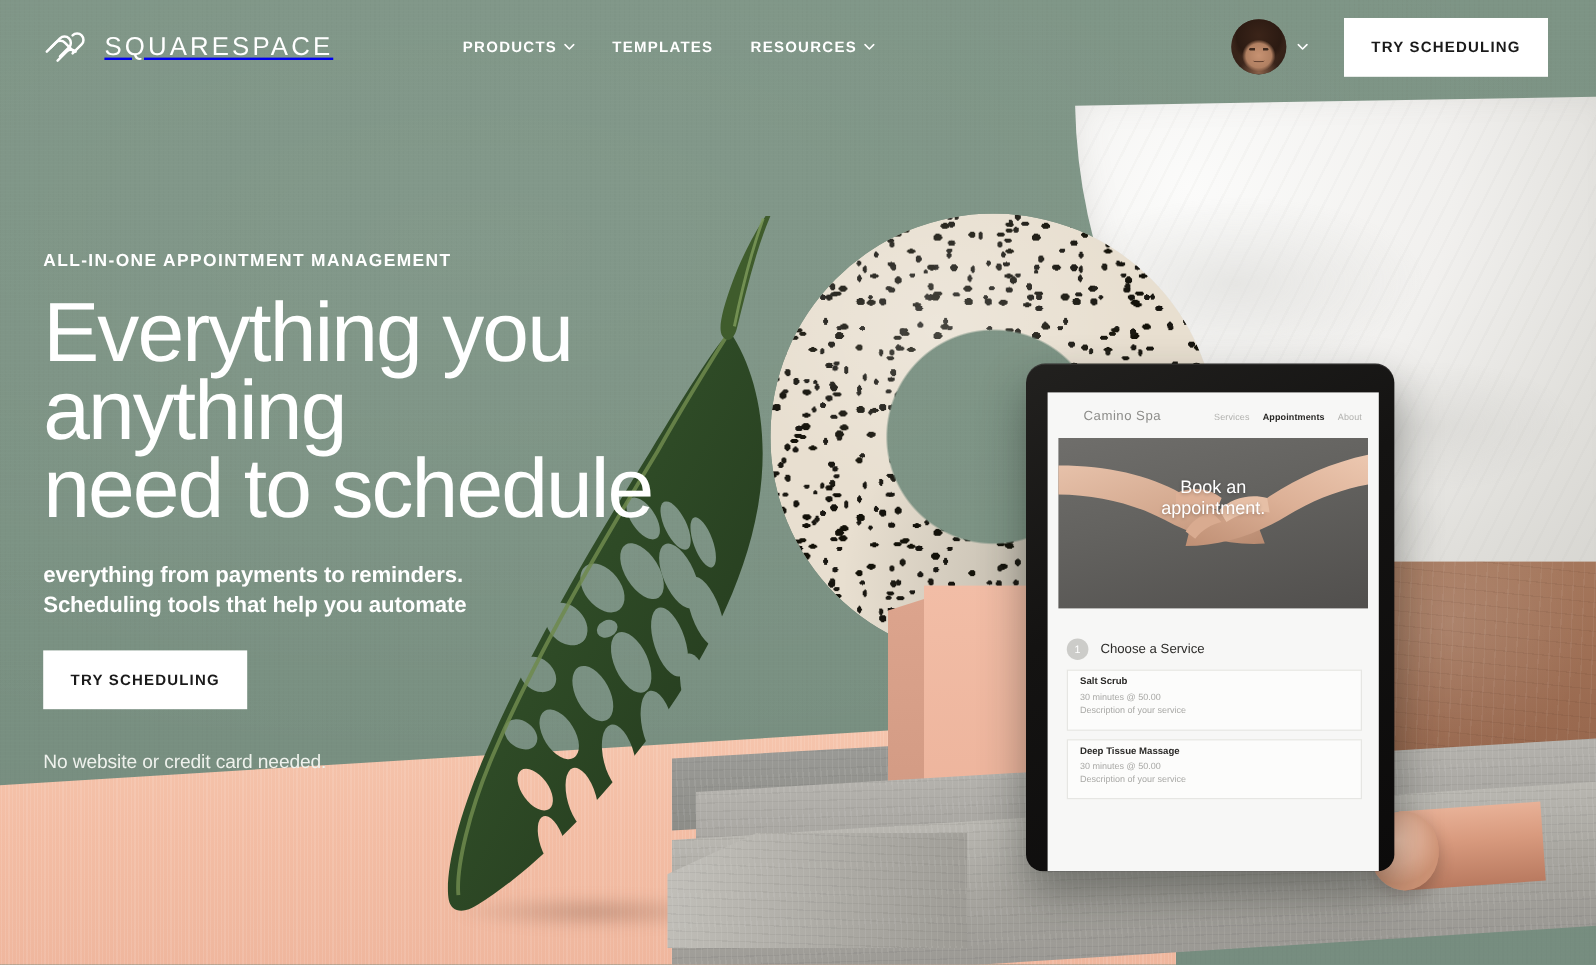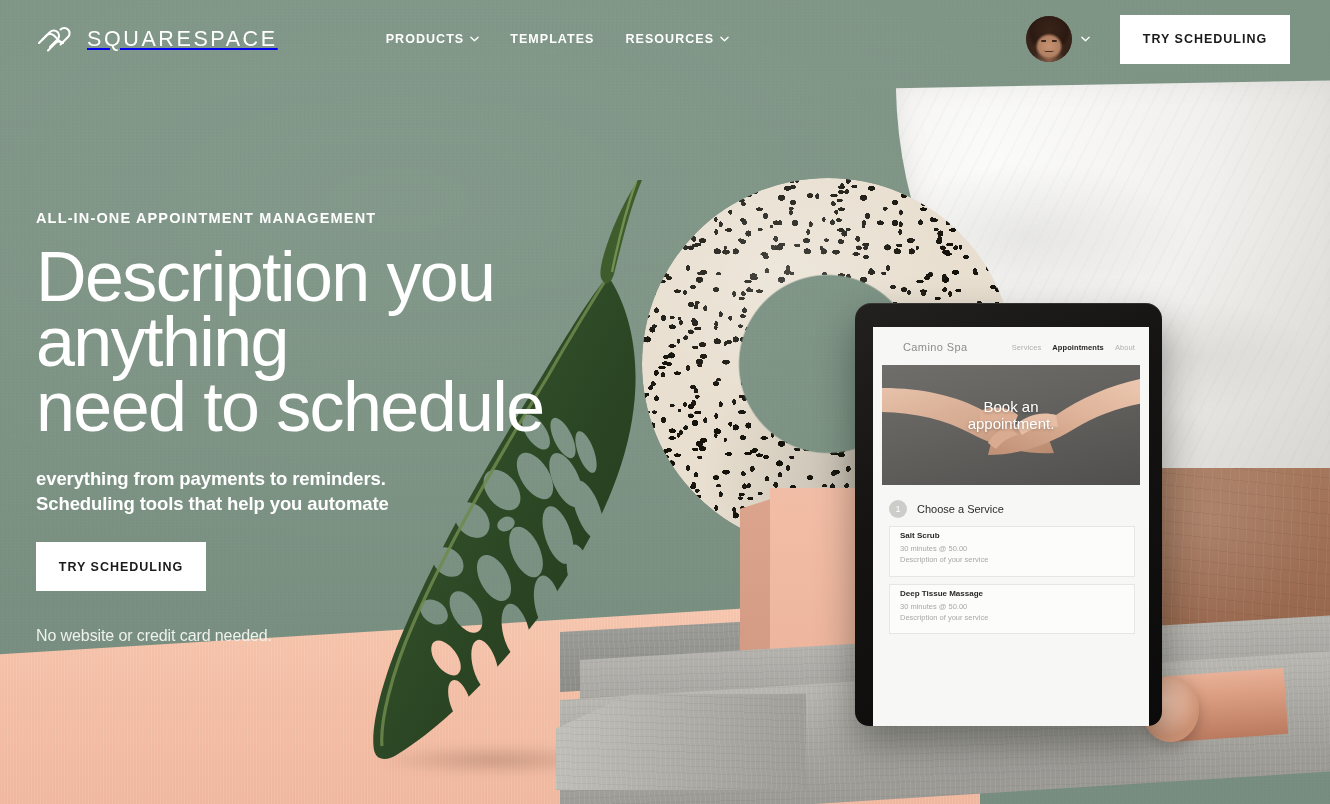--- a/index.html
+++ b/index.html
@@ -239,21 +239,21 @@
     position:absolute; left:18px; top:24px; right:13px; bottom:0;
     background:#f7f7f6; overflow:hidden;
   }
   .ts-head { display:flex; align-items:center; justify-content:space-between; padding:14px 14px 8px 30px; }
   .ts-brand { font-size:11px; color:#8d8d8a; letter-spacing:.4px; }
   .ts-nav { display:flex; gap:11px; align-items:flex-start; }
   .ts-nav span { font-size:7.5px; color:#b1b1ae; letter-spacing:.1px; }
   .ts-nav span.active { color:#272624; font-weight:bold; }
 
   .ts-hero {
-    position:relative; margin:4px 9px 1px 9px; height:120px; overflow:hidden;
+    position:relative; margin:4px 9px 11px 9px; height:142px; overflow:hidden;
     background:linear-gradient(165deg,#6f6e6b 0%, #646360 40%, #514f4d 100%);
   }
   .ts-hero .arm-a, .ts-hero .arm-b { position:absolute; }
   .ts-hero-txt {
     position:absolute; left:0; right:0; top:34px; text-align:center;
     color:#fff; font-size:15px; line-height:1.12; font-weight:400;
     text-shadow:0 1px 3px rgba(0,0,0,.3);
   }
 
   .ts-step { display:flex; align-items:center; gap:10px; padding:14px 14px 8px 16px; }
@@ -559,21 +559,21 @@
         </svg>
       </div>
       <button class="btn-nav">TRY SCHEDULING</button>
     </div>
 
   </div>
 
   <div class="hero">
     <div class="eyebrow">ALL-IN-ONE APPOINTMENT MANAGEMENT</div>
     <h1 class="headline">
-      <span class="l">Description you</span>
+      <span class="l">Everything you</span>
       <span class="l">anything</span>
       <span class="l">need to schedule</span>
     </h1>
     <p class="subhead">
       <span class="l">everything from payments to reminders.</span>
       <span class="l">Scheduling tools that help you automate</span>
     </p>
     <button class="btn-hero">TRY SCHEDULING</button>
     <div class="fineprint">No website or credit card needed.</div>
   </div>

